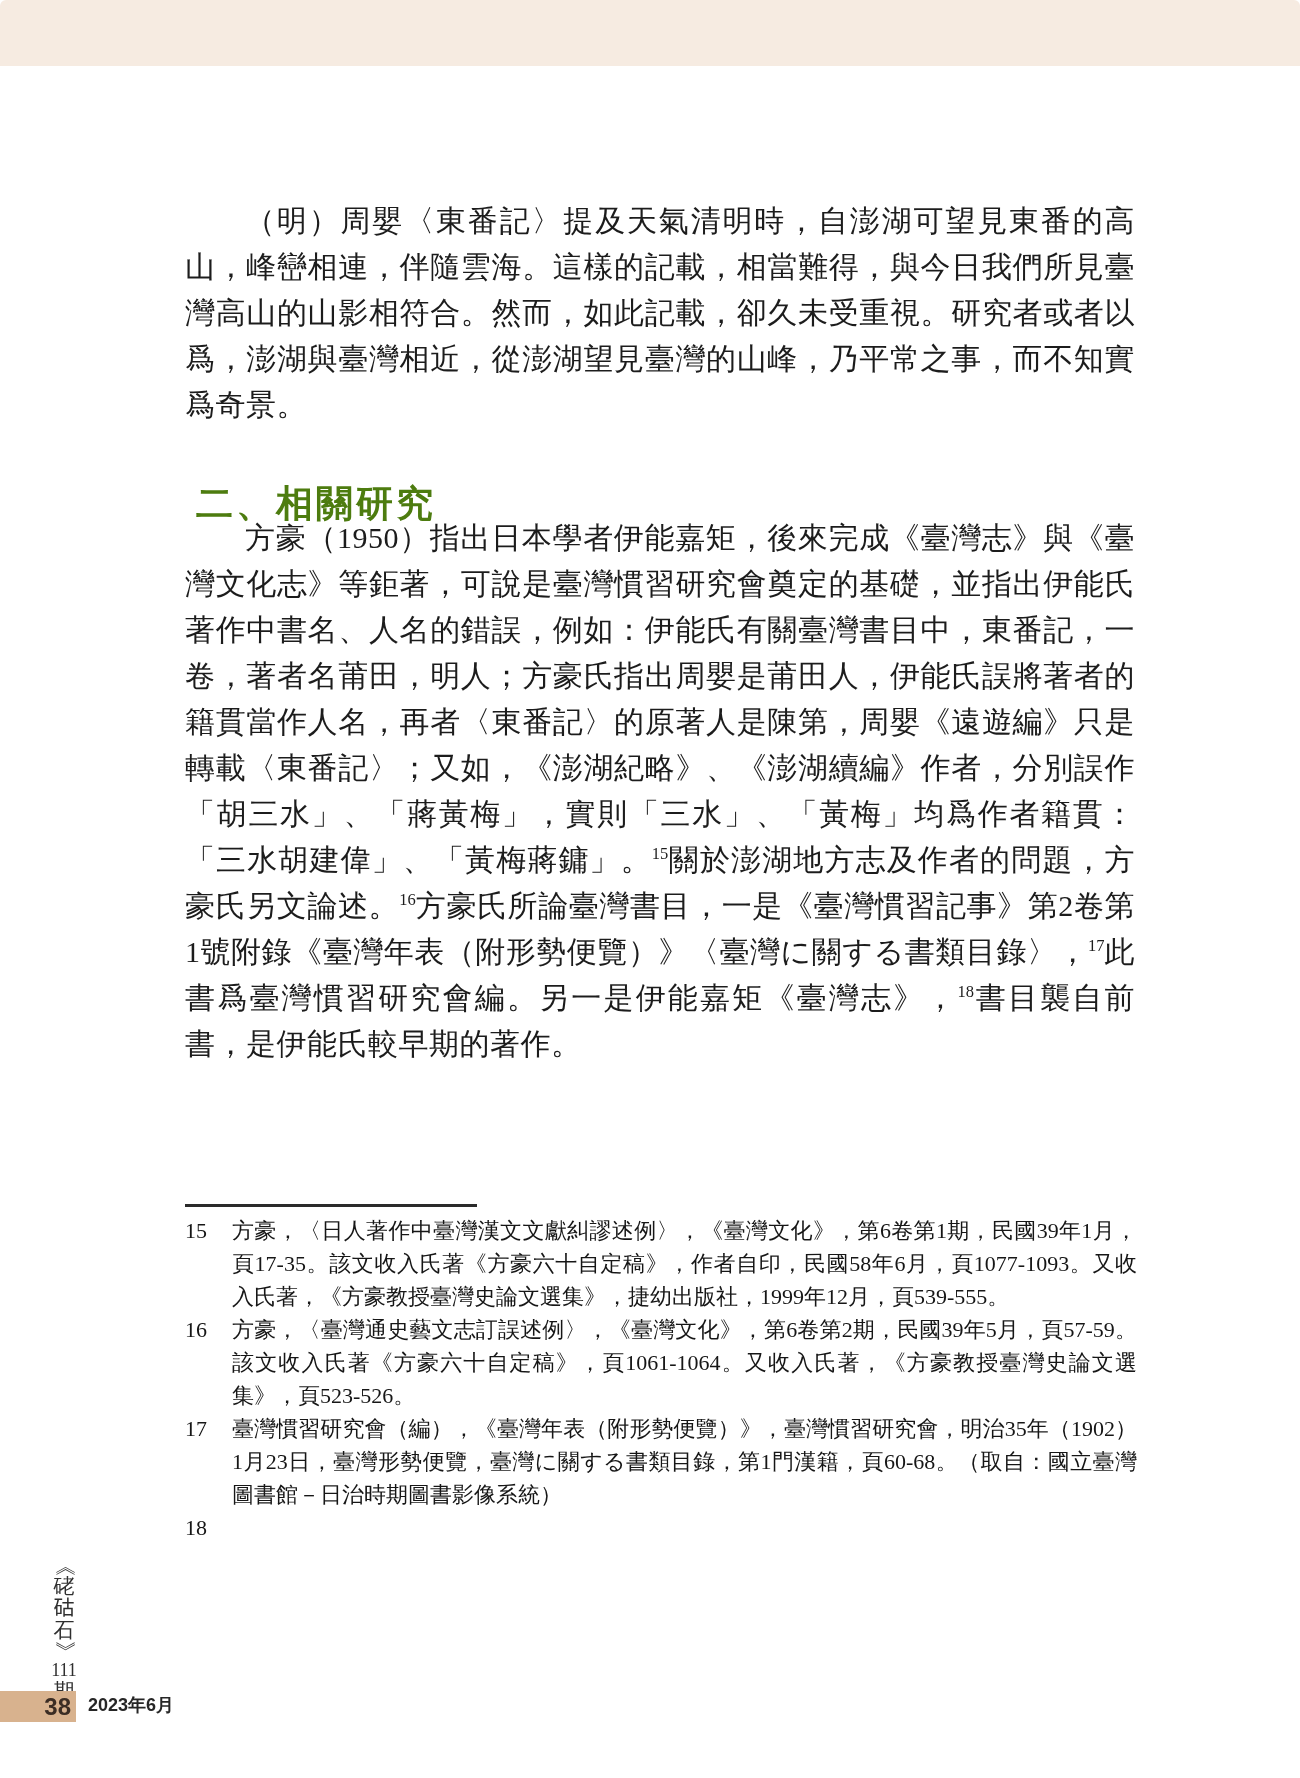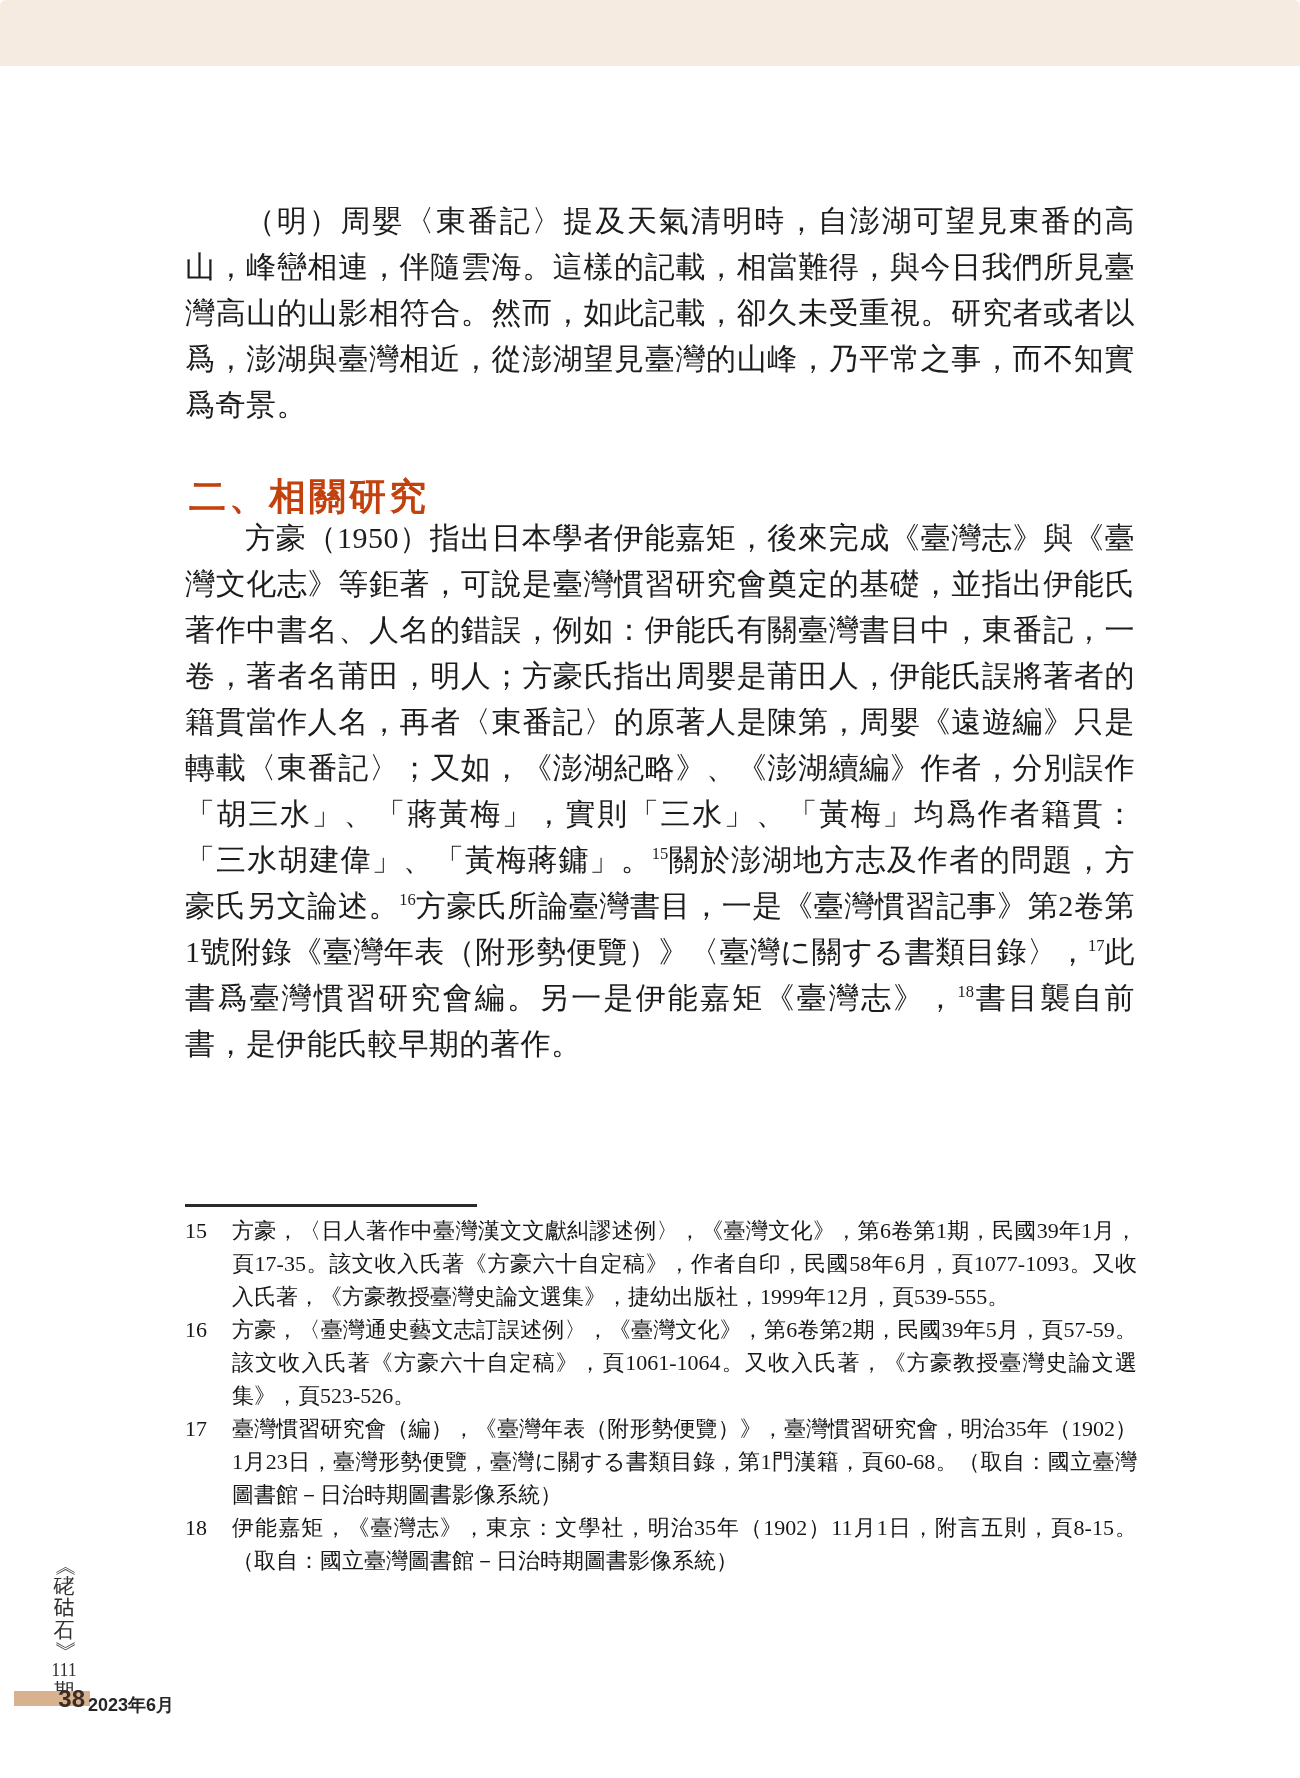--- a/index.html
+++ b/index.html
@@ -43,26 +43,26 @@
   .body-para sup {
     font-size: 0.55em;
     line-height: 0;
     vertical-align: super;
     letter-spacing: 0;
   }
   .section-heading {
     position: absolute;
     left: 0;
     top: 468px;
-    margin: 4px;
+    margin: 11px;
     font-family: "Liberation Sans", "DejaVu Sans", sans-serif;
     font-size: 37px;
     font-weight: 700;
     letter-spacing: 3px;
-    color: #c2410c;
+    color: #4d7c0f;
   }
   .footnote-rule {
     position: absolute;
     left: 0;
     top: 1204px;
     width: 292px;
     height: 0;
     border-top: 3px solid #2a2a2a;
   }
   .footnotes {
@@ -106,32 +106,31 @@
   .journal-vertical .issue-num {
     font-size: 18px;
     letter-spacing: 0;
     line-height: 1.1;
   }
   .pageno-block {
     position: absolute;
     left: 0;
     top: 1691px;
     width: 76px;
-    height: 15px;
+    height: 31px;
     background: #d8b28e;
     display: flex;
     align-items: center;
     justify-content: flex-end;
     padding-right: 5px;
     box-sizing: border-box;
     font-family: "Liberation Sans", "DejaVu Sans", sans-serif;
     font-size: 24px;
     font-weight: 600;
     color: #3b2d24;
-    margin-left: 14px;
   }
   .issue-date {
     position: absolute;
     left: 88px;
     top: 1691px;
     height: 27px;
     display: flex;
     align-items: center;
     font-family: "Liberation Sans", "DejaVu Sans", sans-serif;
     font-size: 18px;
@@ -151,21 +150,21 @@
     <h2 class="section-heading">二、相關研究</h2>
 
     <p class="body-para p2">方豪（1950）指出日本學者伊能嘉矩，後來完成《臺灣志》與《臺灣文化志》等鉅著，可說是臺灣慣習研究會奠定的基礎，並指出伊能氏著作中書名、人名的錯誤，例如：伊能氏有關臺灣書目中，東番記，一卷，著者名莆田，明人；方豪氏指出周嬰是莆田人，伊能氏誤將著者的籍貫當作人名，再者〈東番記〉的原著人是陳第，周嬰《遠遊編》只是轉載〈東番記〉；又如，《澎湖紀略》、《澎湖續編》作者，分別誤作「胡三水」、「蔣黃梅」，實則「三水」、「黃梅」均爲作者籍貫：「三水胡建偉」、「黃梅蔣鏞」。<sup>15</sup>關於澎湖地方志及作者的問題，方豪氏另文論述。<sup>16</sup>方豪氏所論臺灣書目，一是《臺灣慣習記事》第2卷第1號附錄《臺灣年表（附形勢便覽）》〈臺灣に關する書類目錄〉，<sup>17</sup>此書爲臺灣慣習研究會編。另一是伊能嘉矩《臺灣志》，<sup>18</sup>書目襲自前書，是伊能氏較早期的著作。</p>
 
     <div class="footnote-rule"></div>
 
     <div class="footnotes" id="footnotes">
         <div class="footnote"><span class="fn-num">15</span><span class="fn-text">方豪，〈日人著作中臺灣漢文文獻糾謬述例〉，《臺灣文化》，第6卷第1期，民國39年1月，頁17-35。該文收入氏著《方豪六十自定稿》，作者自印，民國58年6月，頁1077-1093。又收入氏著，《方豪教授臺灣史論文選集》，捷幼出版社，1999年12月，頁539-555。</span></div>
         <div class="footnote"><span class="fn-num">16</span><span class="fn-text">方豪，〈臺灣通史藝文志訂誤述例〉，《臺灣文化》，第6卷第2期，民國39年5月，頁57-59。該文收入氏著《方豪六十自定稿》，頁1061-1064。又收入氏著，《方豪教授臺灣史論文選集》，頁523-526。</span></div>
         <div class="footnote"><span class="fn-num">17</span><span class="fn-text">臺灣慣習研究會（編），《臺灣年表（附形勢便覽）》，臺灣慣習研究會，明治35年（1902）1月23日，臺灣形勢便覽，臺灣に關する書類目錄，第1門漢籍，頁60-68。（取自：國立臺灣圖書館－日治時期圖書影像系統）</span></div>
-        <div class="footnote"><span class="fn-num">18</span><span class="fn-text">伊能嘉矩，《臺灣志》，東京：文學社，明治35年（1902）11月1日，附言五則，頁8-15。（取自：國立臺灣圖書館－日治時期圖書影像系統）</span></div>
+        <div class="footnote"><span class="fn-num">18</span></div>
       </div>
   </div>
 
   <div class="journal-vertical" id="journal-vertical">
       <span class="bracket">《</span>
       <span>硓</span>
       <span>𥑮</span>
       <span>石</span>
       <span class="bracket">》</span>
       <span class="issue-num">111</span>

